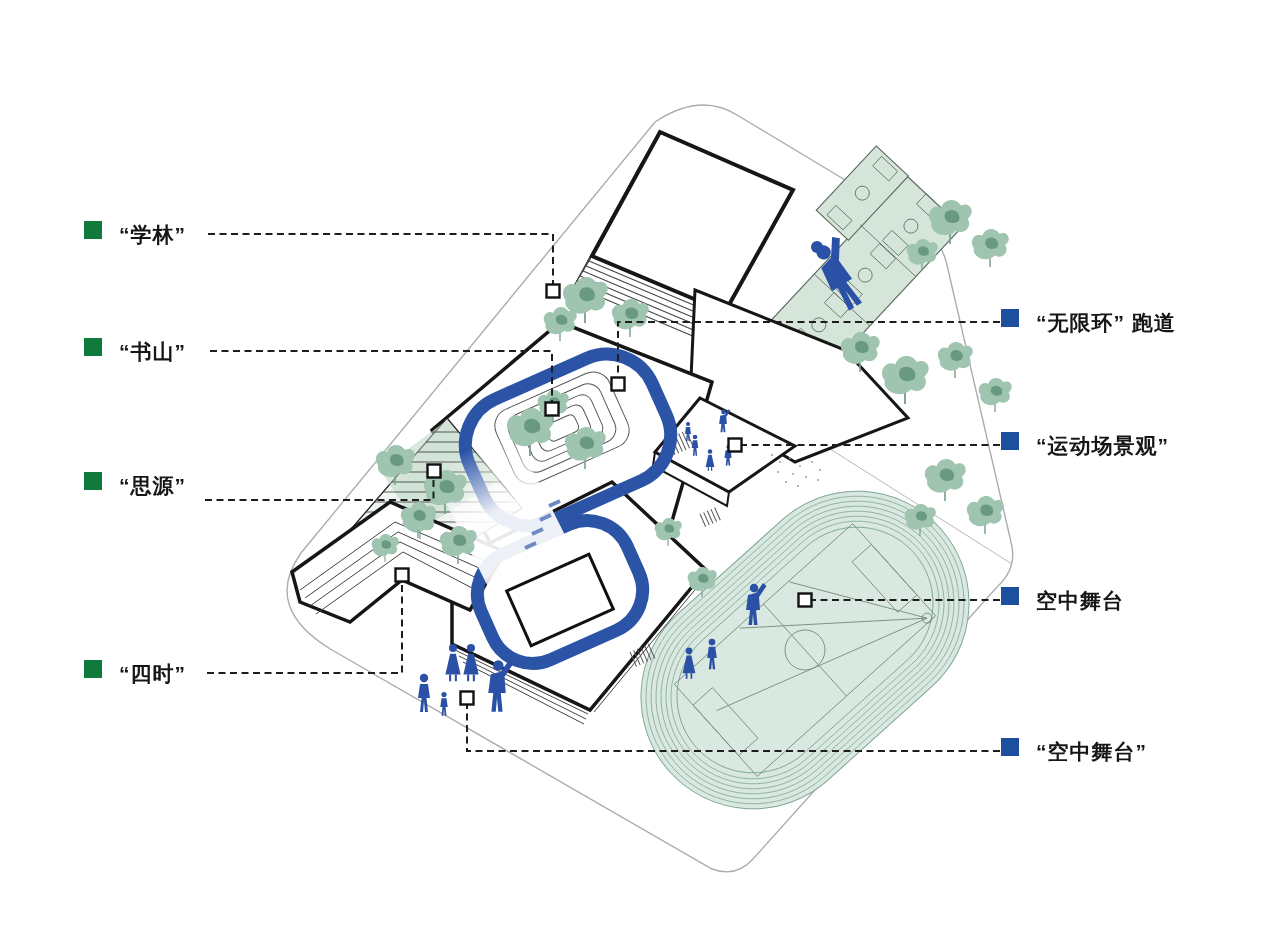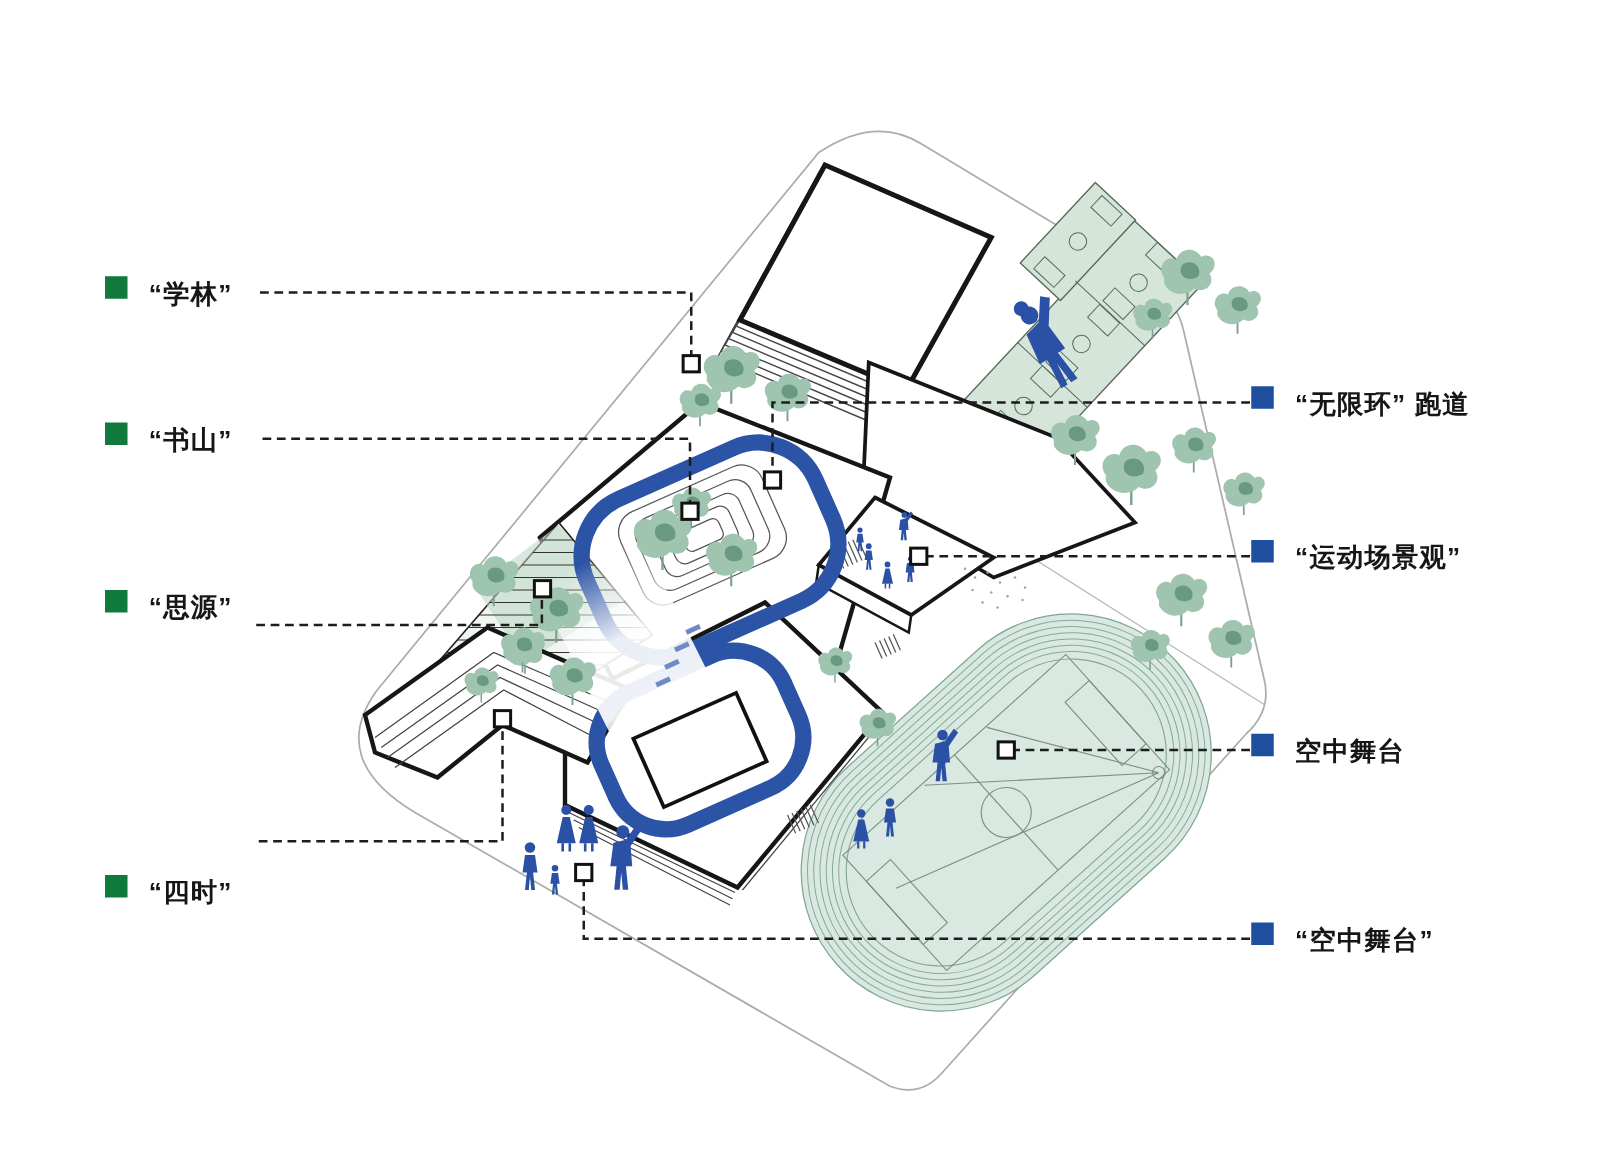--- a/index.html
+++ b/index.html
@@ -271,21 +271,21 @@
   <span>“学林”</span>
 </div>
 <div class="label-row left" style="top:338px">
   <span class="sq green"></span>
   <span>“书山”</span>
 </div>
 <div class="label-row left" style="top:472px">
   <span class="sq green"></span>
   <span>“思源”</span>
 </div>
-<div class="label-row left" style="top:700px">
+<div class="label-row left" style="top:660px">
   <span class="sq green"></span>
   <span>“四时”</span>
 </div>
 
 <div class="label-row right" style="top:309px">
   <span class="sq blue"></span>
   <span>“无限环” 跑道</span>
 </div>
 <div class="label-row right" style="top:432px">
   <span class="sq blue"></span>

